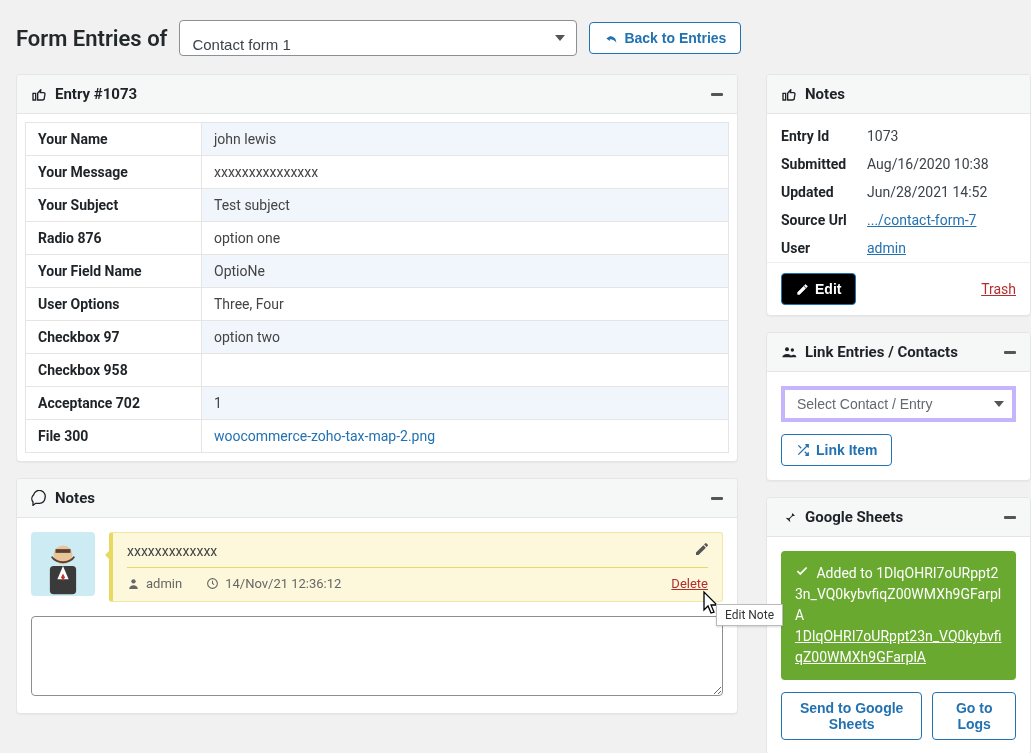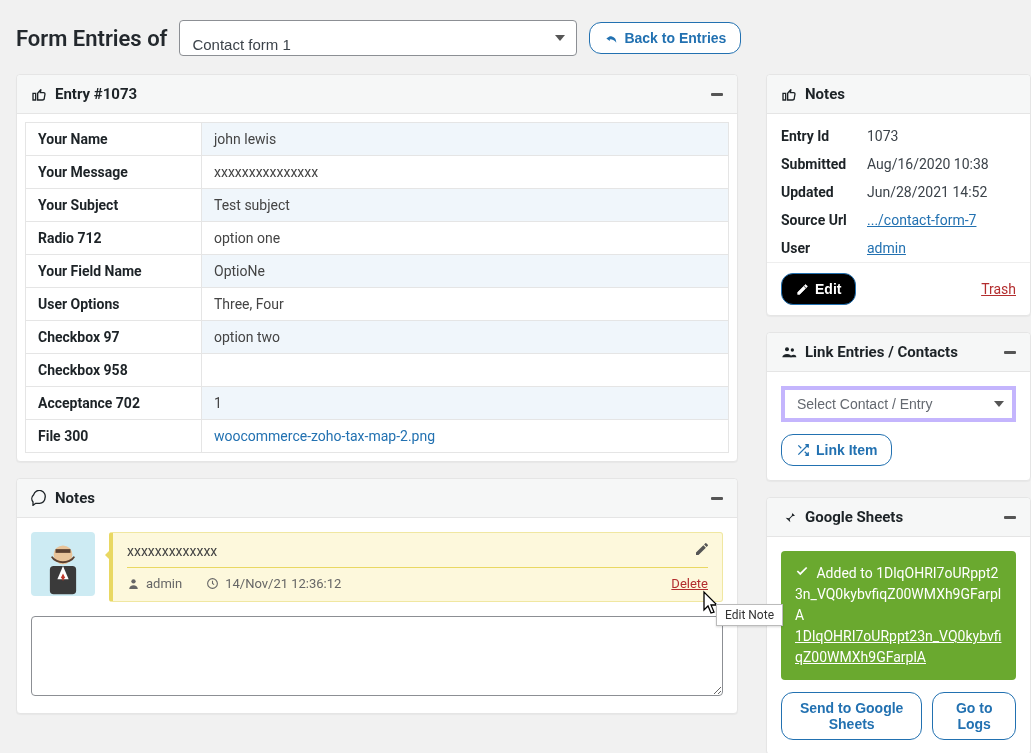--- a/index.html
+++ b/index.html
@@ -22,21 +22,21 @@
   }
   .select-wrap { position:relative; }
   .select-wrap::after {
     content:""; position:absolute; right:12px; top:50%; transform:translateY(-50%);
     width:0;height:0;border-left:5px solid transparent;border-right:5px solid transparent;
     border-top:6px solid #555;
   }
   .btn {
     display:inline-flex; align-items:center; gap:6px;
     border:1px solid #2271b1; background:#fff; color:#2271b1;
-    padding:7px 14px; border-radius:12px; font-size:14px; font-weight:600;
+    padding:7px 14px; border-radius:4px; font-size:14px; font-weight:600;
     cursor:pointer;
   }
   .btn-primary { background:#000000; color:#fff; }
   .btn-primary svg { stroke:#fff; }
   .cols { display:flex; gap:28px; }
   .col-left { flex: 0 0 722px; }
   .col-right { flex: 1; }
   .panel {
     background:#fff; border:1px solid #e5e5e5; border-radius:4px;
     box-shadow:0 1px 1px rgba(0,0,0,0.04); margin-bottom:16px;
@@ -157,21 +157,21 @@
                 </tr>
               <tr>
                   <th>Your Message</th>
                   <td>xxxxxxxxxxxxxxx</td>
                 </tr>
               <tr>
                   <th>Your Subject</th>
                   <td>Test subject</td>
                 </tr>
               <tr>
-                  <th>Radio 712</th>
+                  <th>Radio 876</th>
                   <td>option one</td>
                 </tr>
               <tr>
                   <th>Your Field Name</th>
                   <td>OptioNe</td>
                 </tr>
               <tr>
                   <th>User Options</th>
                   <td>Three, Four</td>
                 </tr>

